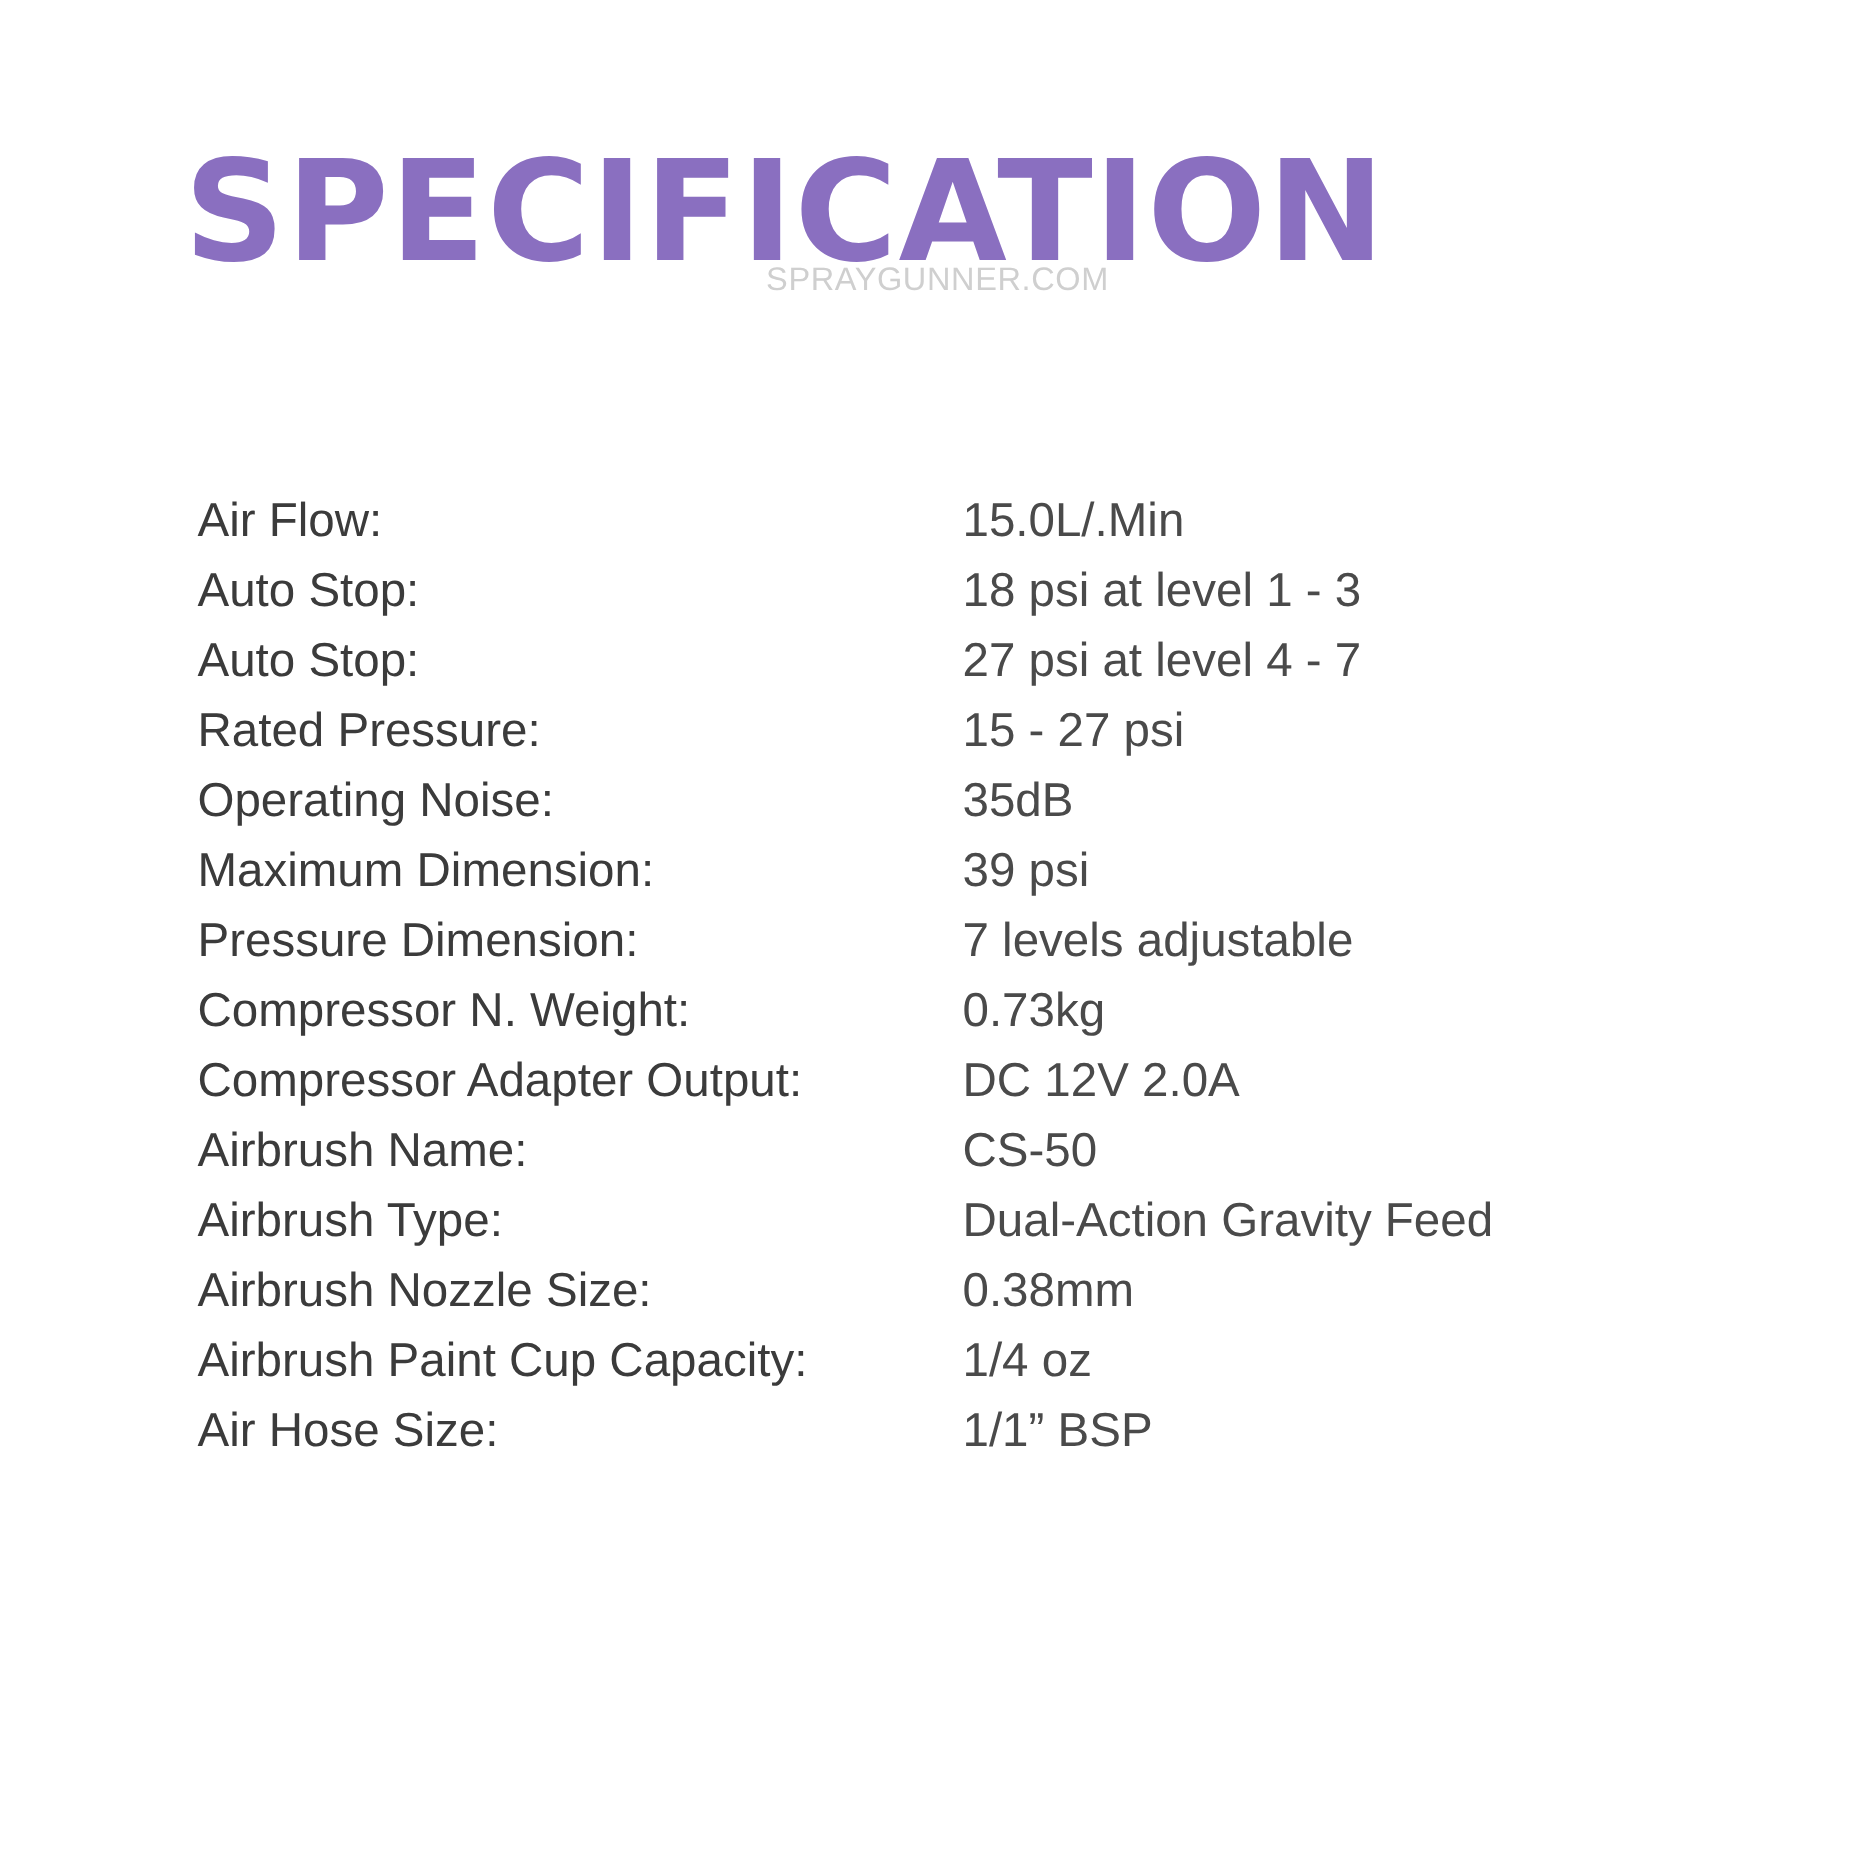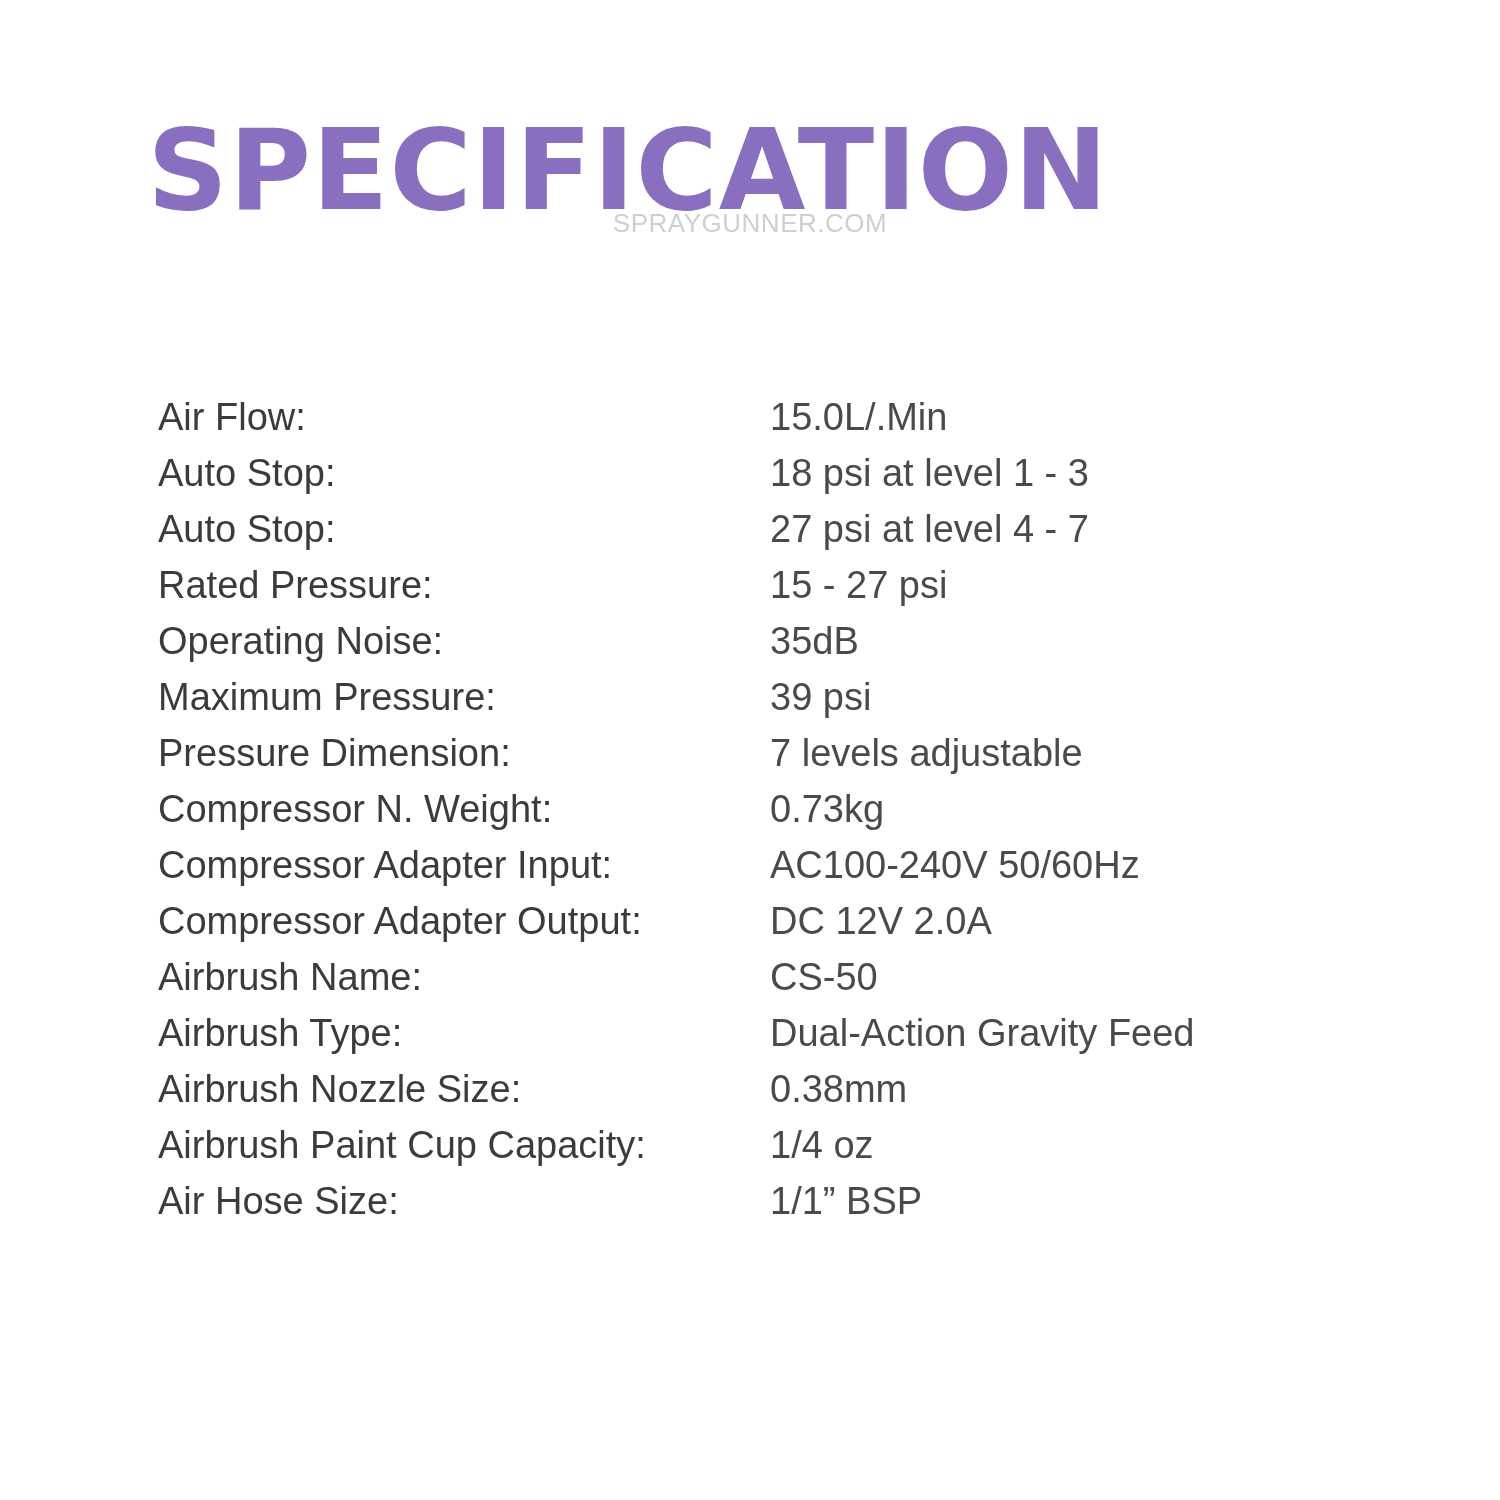--- a/index.html
+++ b/index.html
@@ -100,39 +100,35 @@
       <div class="spec-label">Rated Pressure:</div>
       <div class="spec-value">15 - 27 psi</div>
     </div>
 
     <div class="spec-row">
       <div class="spec-label">Operating Noise:</div>
       <div class="spec-value">35dB</div>
     </div>
 
     <div class="spec-row">
-      <div class="spec-label">Maximum Pressure:</div>
+      <div class="spec-label">Maximum Dimension:</div>
       <div class="spec-value">39 psi</div>
     </div>
 
     <div class="spec-row">
       <div class="spec-label">Pressure Dimension:</div>
       <div class="spec-value">7 levels adjustable</div>
     </div>
 
 
     <div class="spec-row">
       <div class="spec-label">Compressor N. Weight:</div>
       <div class="spec-value">0.73kg</div>
     </div>
 
-    <div class="spec-row">
-      <div class="spec-label">Compressor Adapter Input:</div>
-      <div class="spec-value">AC100-240V 50/60Hz</div>
-    </div>
 
     <div class="spec-row">
       <div class="spec-label">Compressor Adapter Output:</div>
       <div class="spec-value">DC 12V 2.0A</div>
     </div>
 
     <div class="spec-row">
       <div class="spec-label">Airbrush Name:</div>
       <div class="spec-value">CS-50</div>
     </div>

